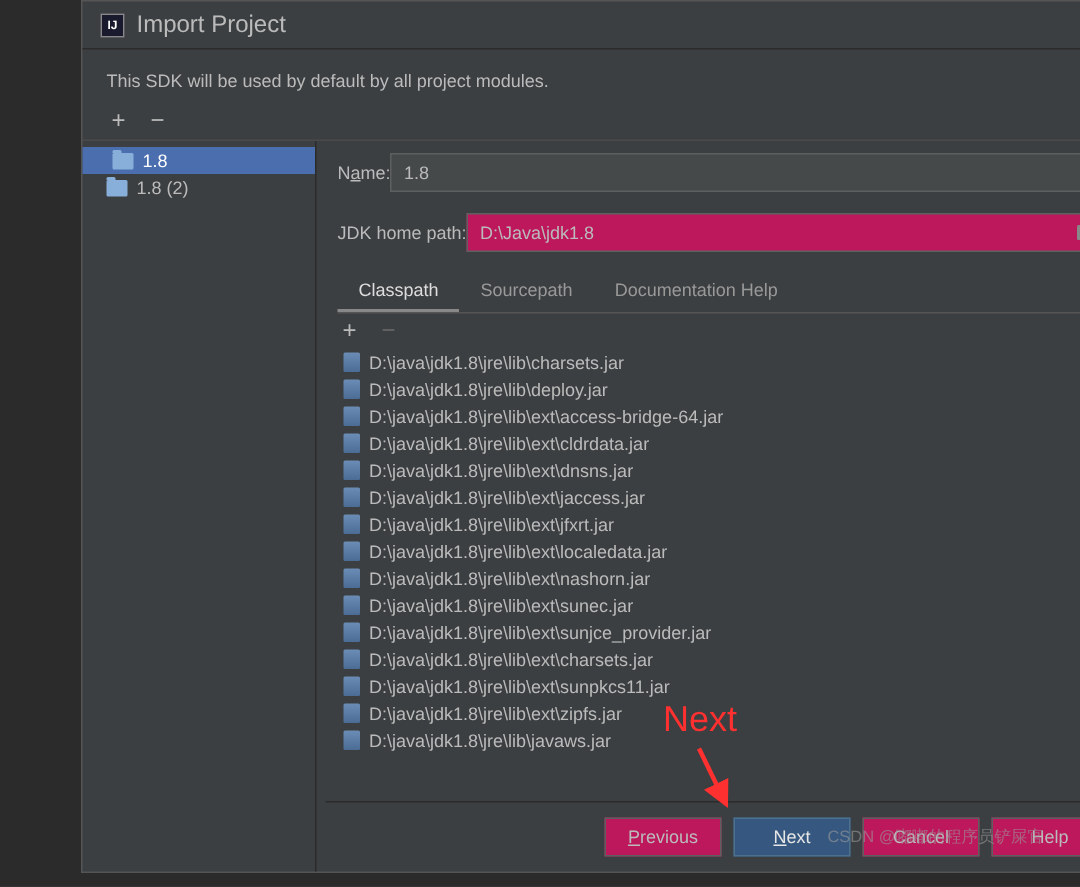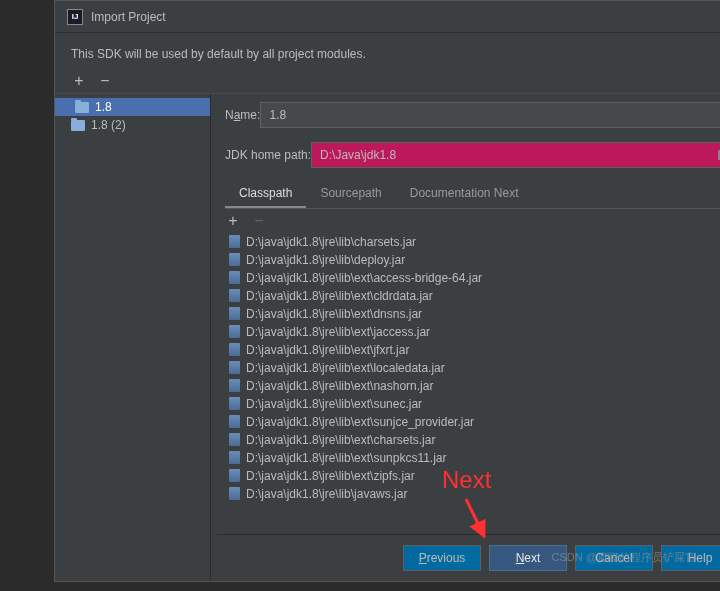--- a/index.html
+++ b/index.html
@@ -2,21 +2,21 @@
 <html><head>
   <meta charset="utf-8">
   <style>
     * { margin: 0; padding: 0; box-sizing: border-box; font-family: "Segoe UI", Arial, sans-serif; }
     body { background: #2b2b2b; color: #bbbbbb; width: 720px; height: 591px; overflow: hidden; position: relative; }
     
     .dialog { background: #3c3f41; border: 1px solid #555; width: 700px; height: 582px; position: absolute; top: 0; left: 10px; display: flex; flex-direction: column; margin-left: 44px; }
     
     .titlebar { display: flex; align-items: center; padding: 6px 12px; height: 32px; border-bottom: 1px solid #2b2b2b; }
     .app-icon { width: 16px; height: 16px; background: #1a1a2e; border: 1px solid #888; display: flex; align-items: center; justify-content: center; font-size: 8px; color: #fff; margin-right: 8px; font-weight: bold; }
-    .titlebar-title { font-size: 12px; color: #bbbbbb; flex: 1; }
+    .titlebar-title { font-size: 16px; color: #bbbbbb; flex: 1; }
     .close-btn { color: #bbbbbb; font-size: 14px; cursor: pointer; padding: 0 4px; }
     
     .instruction { padding: 12px 16px 6px; font-size: 12px; color: #bbbbbb; line-height: 1.5; }
     
     .toolbar { display: flex; align-items: center; padding: 4px 16px; gap: 10px; border-bottom: 1px solid #4a4a4a; }
     .tb-btn { color: #bbbbbb; font-size: 16px; cursor: pointer; width: 16px; text-align: center; line-height: 1; }
     .tb-btn.disabled { color: #666; }
     
     .main-area { display: flex; flex: 1; min-height: 0; }
     
@@ -42,21 +42,21 @@
     .tab { padding: 6px 14px; font-size: 12px; color: #999; cursor: pointer; border-bottom: 2px solid transparent; }
     .tab.active { color: #ddd; border-bottom-color: #888; }
     
     .list-toolbar { display: flex; align-items: center; padding: 4px 14px 4px 8px; gap: 10px; }
     
     .list-area { flex: 1; overflow-y: auto; margin: 0 14px 0 8px; }
     .list-item { display: flex; align-items: flex-start; padding: 2px 4px; font-size: 12px; color: #bbbbbb; gap: 6px; }
     .jar-icon { width: 11px; height: 13px; background: linear-gradient(180deg, #6a8cb5 0%, #4a6c95 100%); border-radius: 1px; flex-shrink: 0; }
     
     .button-row { display: flex; justify-content: flex-end; padding: 10px 14px; gap: 8px; border-top: 1px solid #2b2b2b; }
-    .btn { min-width: 78px; height: 26px; background: #0369a1; border: 1px solid #5e6060; color: #bbbbbb; font-size: 12px; cursor: pointer; }
+    .btn { min-width: 78px; height: 26px; background: #be185d; border: 1px solid #5e6060; color: #bbbbbb; font-size: 12px; cursor: pointer; }
     .btn.primary { background: #365880; border-color: #4c708c; color: #e6e6e6; }
     
     .annotation { position: absolute; color: #ff3030; font-size: 24px; font-weight: 500; pointer-events: none; }
     .arrow { position: absolute; pointer-events: none; }
     
     .watermark { position: absolute; bottom: 26px; right: 24px; color: #999; font-size: 11px; opacity: 0.6; }
     
     ::-webkit-scrollbar { width: 10px; }
     ::-webkit-scrollbar-track { background: #3c3f41; }
     ::-webkit-scrollbar-thumb { background: #5e5e5e; border-radius: 5px; }
@@ -107,21 +107,21 @@
           <input class="path-input" value="D:\Java\jdk1.8" style="">
           <div class="browse-icon">
               <div class="folder-sm"></div>
             </div>
         </div>
       </div>
 
       <div class="tabs" id="tab-bar">
           <div class="tab active">Classpath</div>
           <div class="tab">Sourcepath</div>
-          <div class="tab">Documentation Next</div>
+          <div class="tab">Documentation Help</div>
         </div>
 
       <div class="list-toolbar">
         <span class="tb-btn">+</span>
         <span class="tb-btn disabled">−</span>
       </div>
 
       <div class="list-area" id="classpath-list">
           <div class="list-item">
             <div class="jar-icon"></div>

